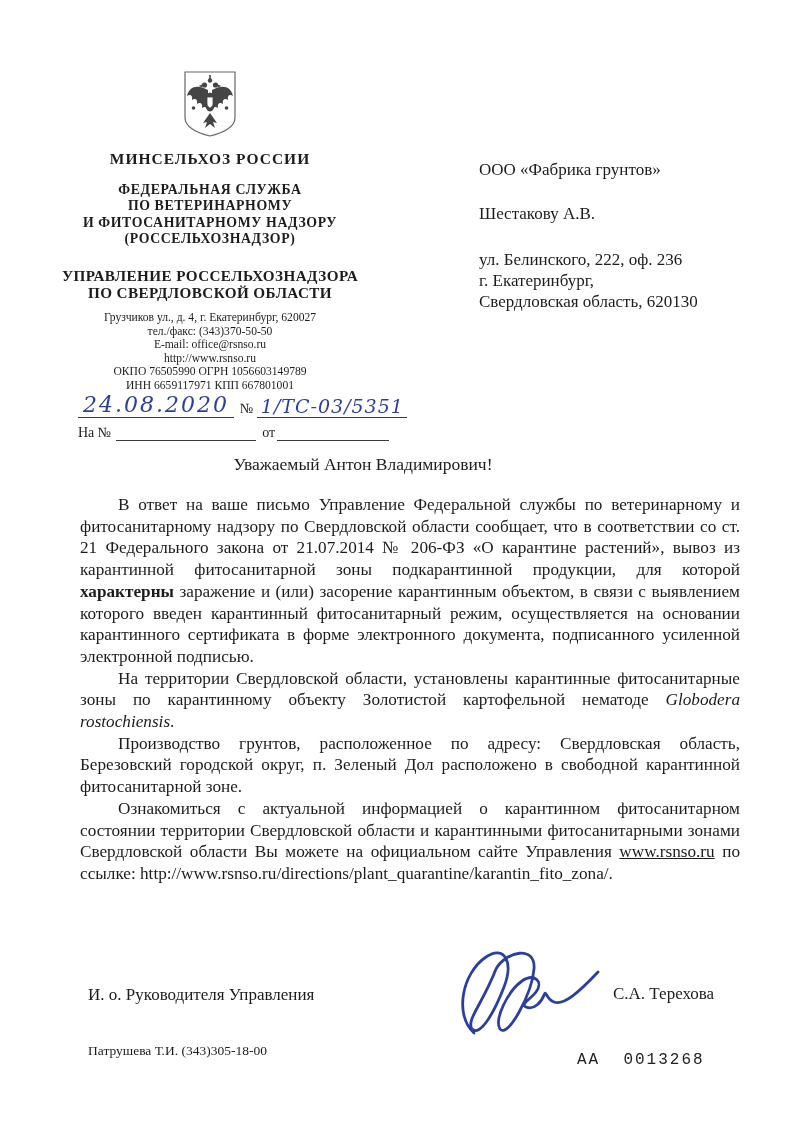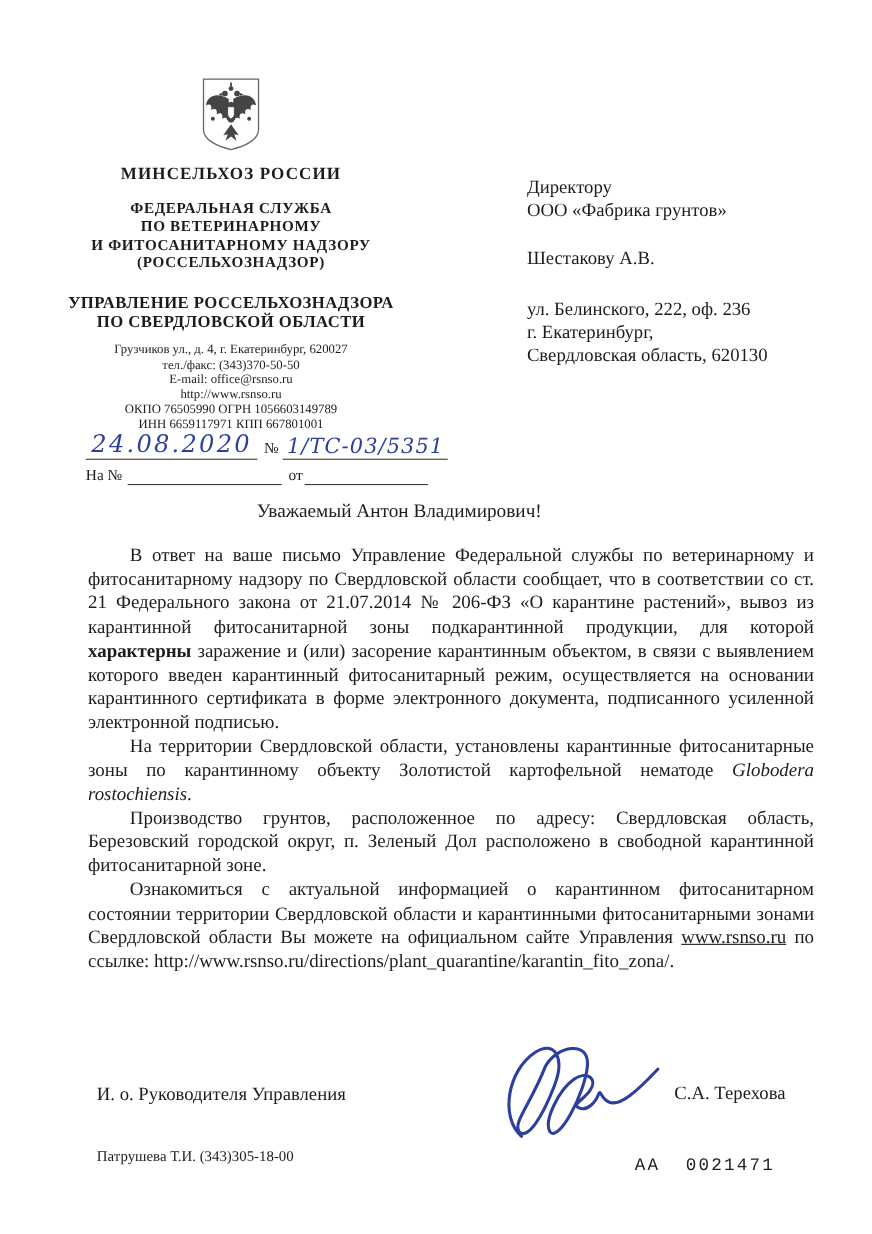--- a/index.html
+++ b/index.html
@@ -109,21 +109,20 @@
     </div>
     <div class="ref-row2">
       <span>На №</span>
       <span class="blank-line blank1"></span>
       <span class="ot-label">от</span>
       <span class="blank-line blank2"></span>
     </div>
   </div>
 
   <div class="recipient">
-    <div>Директору</div>
     <div>ООО «Фабрика грунтов»</div>
     <div class="sp-a">Шестакову А.В.</div>
     <div class="sp-b">ул. Белинского, 222, оф. 236</div>
     <div>г. Екатеринбург,</div>
     <div>Свердловская область, 620130</div>
   </div>
 
   <div class="salutation">Уважаемый Антон Владимирович!</div>
 
   <div class="body-text">
@@ -136,15 +135,15 @@
   <div class="sign-title">И. о. Руководителя Управления</div>
   <svg class="autograph" viewBox="0 0 150 100">
     <path d="M22,88 C2,70 10,28 34,12 C52,0 62,16 52,42 C42,68 28,92 20,84
              C14,75 30,60 44,24 C54,6 84,0 82,24 C80,48 56,94 48,84
              C42,74 56,46 70,36 C82,28 92,36 84,47 C78,55 68,59 74,62
              C82,66 90,56 92,50 C94,44 94,54 102,57 C112,61 128,46 146,27" fill="none" stroke="#2c3e9e" stroke-width="2.8" stroke-linecap="round"></path>
   </svg>
   <div class="sign-name">С.А. Терехова</div>
 
   <div class="executor">Патрушева Т.И. (343)305-18-00</div>
-  <div class="form-number">АА  0021471</div>
+  <div class="form-number">АА  0013268</div>
 
 </div>
 
 </body></html>

